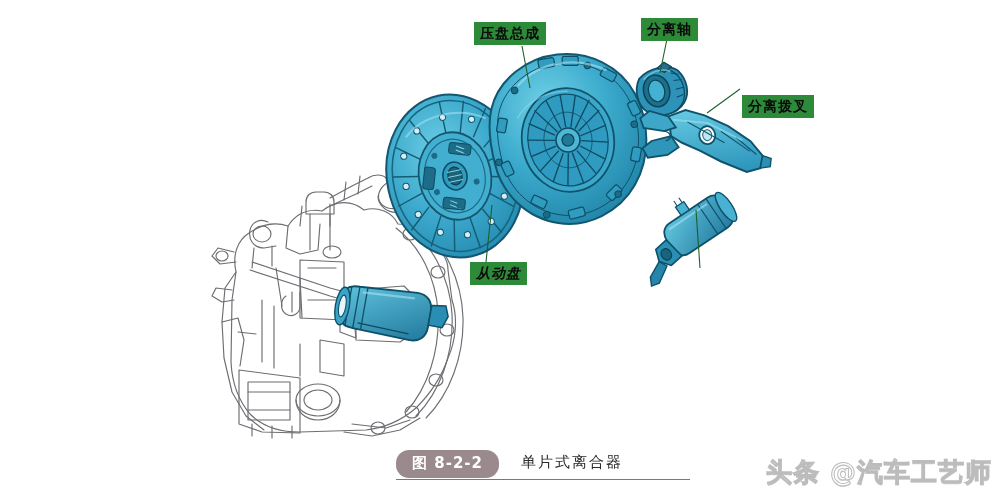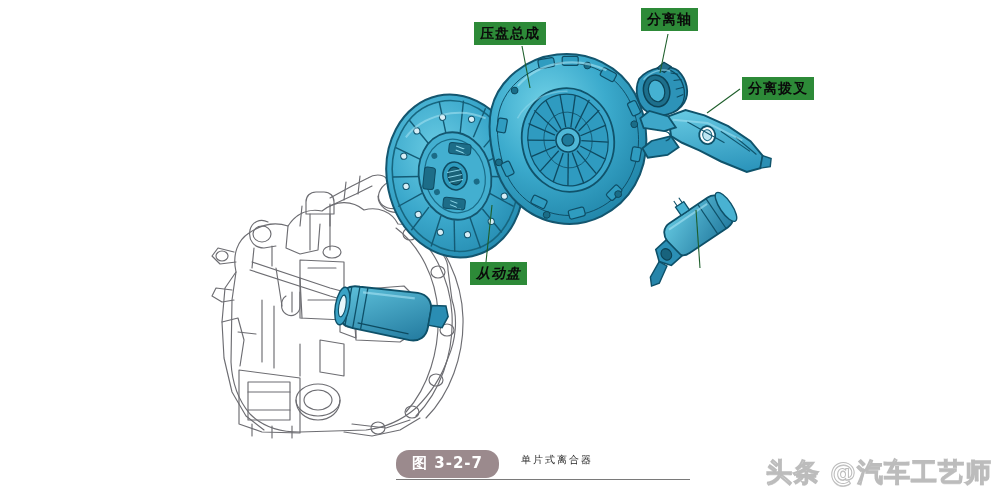--- a/index.html
+++ b/index.html
@@ -29,21 +29,21 @@
   #caption-pill{
     position:absolute;left:0;top:2px;
     background:#9b8a8d;color:#ffffff;
     border-radius:13px;
     padding:4px 16px 5px 16px;
     font-size:15px;font-weight:bold;letter-spacing:1px;
     white-space:nowrap;
   }
   #caption-text{
     position:absolute;left:125px;top:5px;
-    color:#2a2a2a;font-size:10px;letter-spacing:2px;white-space:nowrap;
+    color:#2a2a2a;font-size:15px;letter-spacing:2px;white-space:nowrap;
   }
   #caption-rule{
     position:absolute;left:0;top:31px;width:294px;height:1px;background:#7a7a7a;
   }
 
   #watermark{
     position:absolute;left:766px;top:455px;
     font-size:26px;font-weight:bold;letter-spacing:1px;
     color:#ffffff;
     -webkit-text-stroke:1px #b9b9b9;
@@ -388,28 +388,28 @@
       <path d="M522 46 L530 88"></path>
       <path d="M668 34 L660 73"></path>
       <path d="M740 89 L707 113"></path>
       <path d="M492 205 L486 262"></path>
       <path d="M696 210 L700 268"></path>
     </g>
   </svg>
 
   <div class="label-box" style="left:474px;top:22px;">压盘总成</div>
 
-  <div class="label-box" style="left:641px;top:8px;text-align:right;">分离轴</div>
-
-  <div class="label-box" style="left:742px;top:77px;">分离拨叉</div>
+  <div class="label-box" style="left:641px;top:18px;text-align:right;">分离轴</div>
+
+  <div class="label-box" style="left:742px;top:95px;">分离拨叉</div>
 
   <div class="label-box" style="left:470px;top:262px;font-style:italic;">从动盘</div>
 
 
   <div id="caption-bar">
-    <div id="caption-pill">图 3-2-7</div>
+    <div id="caption-pill">图 8-2-2</div>
     <div id="caption-text">单片式离合器</div>
     <div id="caption-rule"></div>
   </div>
 
   <div id="watermark">头条 @汽车工艺师</div>
 
 </div>
 
 </body></html>

